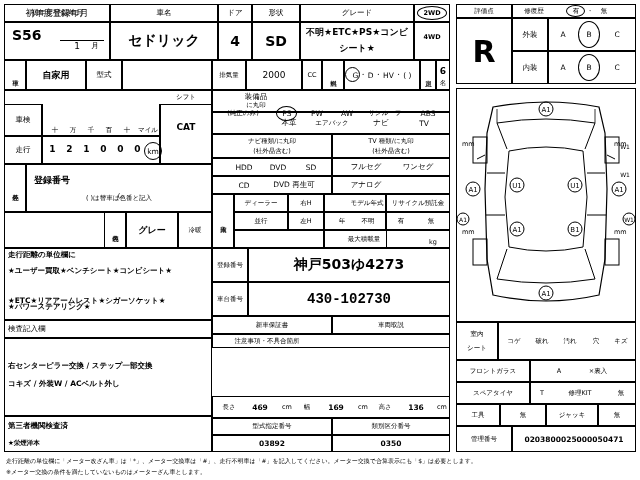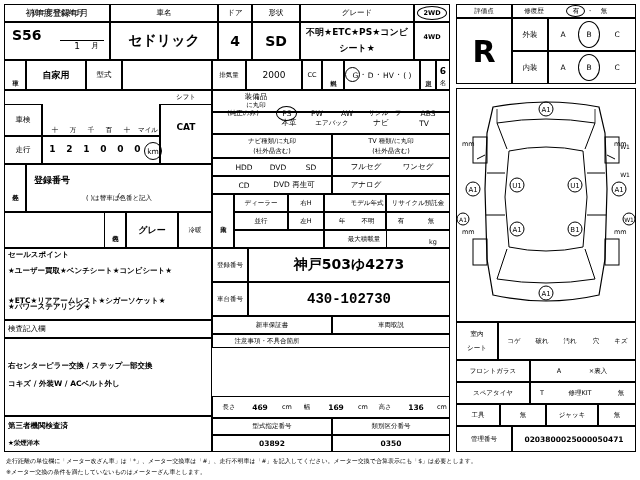--- a/index.html
+++ b/index.html
@@ -233,21 +233,21 @@
   <div class="nb c vsmall" style="left:416px;top:212px;width:30px;height:18px;">無</div>
   <div class="nb c vsmall" style="left:352px;top:212px;width:32px;height:18px;">不明</div>
 
   <div class="bx" style="left:324px;top:230px;width:62px;height:18px;border-right:none;"></div>
   <div class="bx" style="left:234px;top:230px;width:90px;height:18px;"></div>
   <div class="nb c vsmall" style="left:324px;top:230px;width:80px;height:18px;">最大積載量</div>
   <div class="bx" style="left:386px;top:230px;width:64px;height:18px;"></div>
   <div class="nb c vsmall" style="left:420px;top:236px;width:26px;height:12px;">kg</div>
 
   <div class="bx" style="left:4px;top:248px;width:208px;height:14px;border-bottom:none;"></div>
-  <div class="nb l small b" style="left:8px;top:248px;width:140px;height:14px;">セールスポイント</div>
+  <div class="nb l small b" style="left:8px;top:248px;width:140px;height:14px;">走行距離の単位欄に</div>
 
   <div class="bx" style="left:4px;top:262px;width:208px;height:58px;border-top:none;"></div>
   <div class="nb l small b" style="left:8px;top:263px;width:202px;height:16px;">★ユーザー買取★ベンチシート★コンビシート★</div>
   <div class="nb l small b" style="left:8px;top:281px;width:202px;height:16px;margin-top:12px;">★ETC★リアアームレスト★シガーソケット★</div>
   <div class="nb l small b" style="left:8px;top:299px;width:202px;height:16px;">★パワーステアリング★</div>
 
   <div class="bx" style="left:212px;top:248px;width:36px;height:34px;"></div>
   <div class="nb c vsmall" style="left:212px;top:248px;width:36px;height:34px;line-height:9px;">登録番号</div>
   <div class="bx" style="left:248px;top:248px;width:202px;height:34px;"></div>
   <div class="nb c big" style="left:248px;top:248px;width:202px;height:34px;">神戸503ゆ4273</div>

